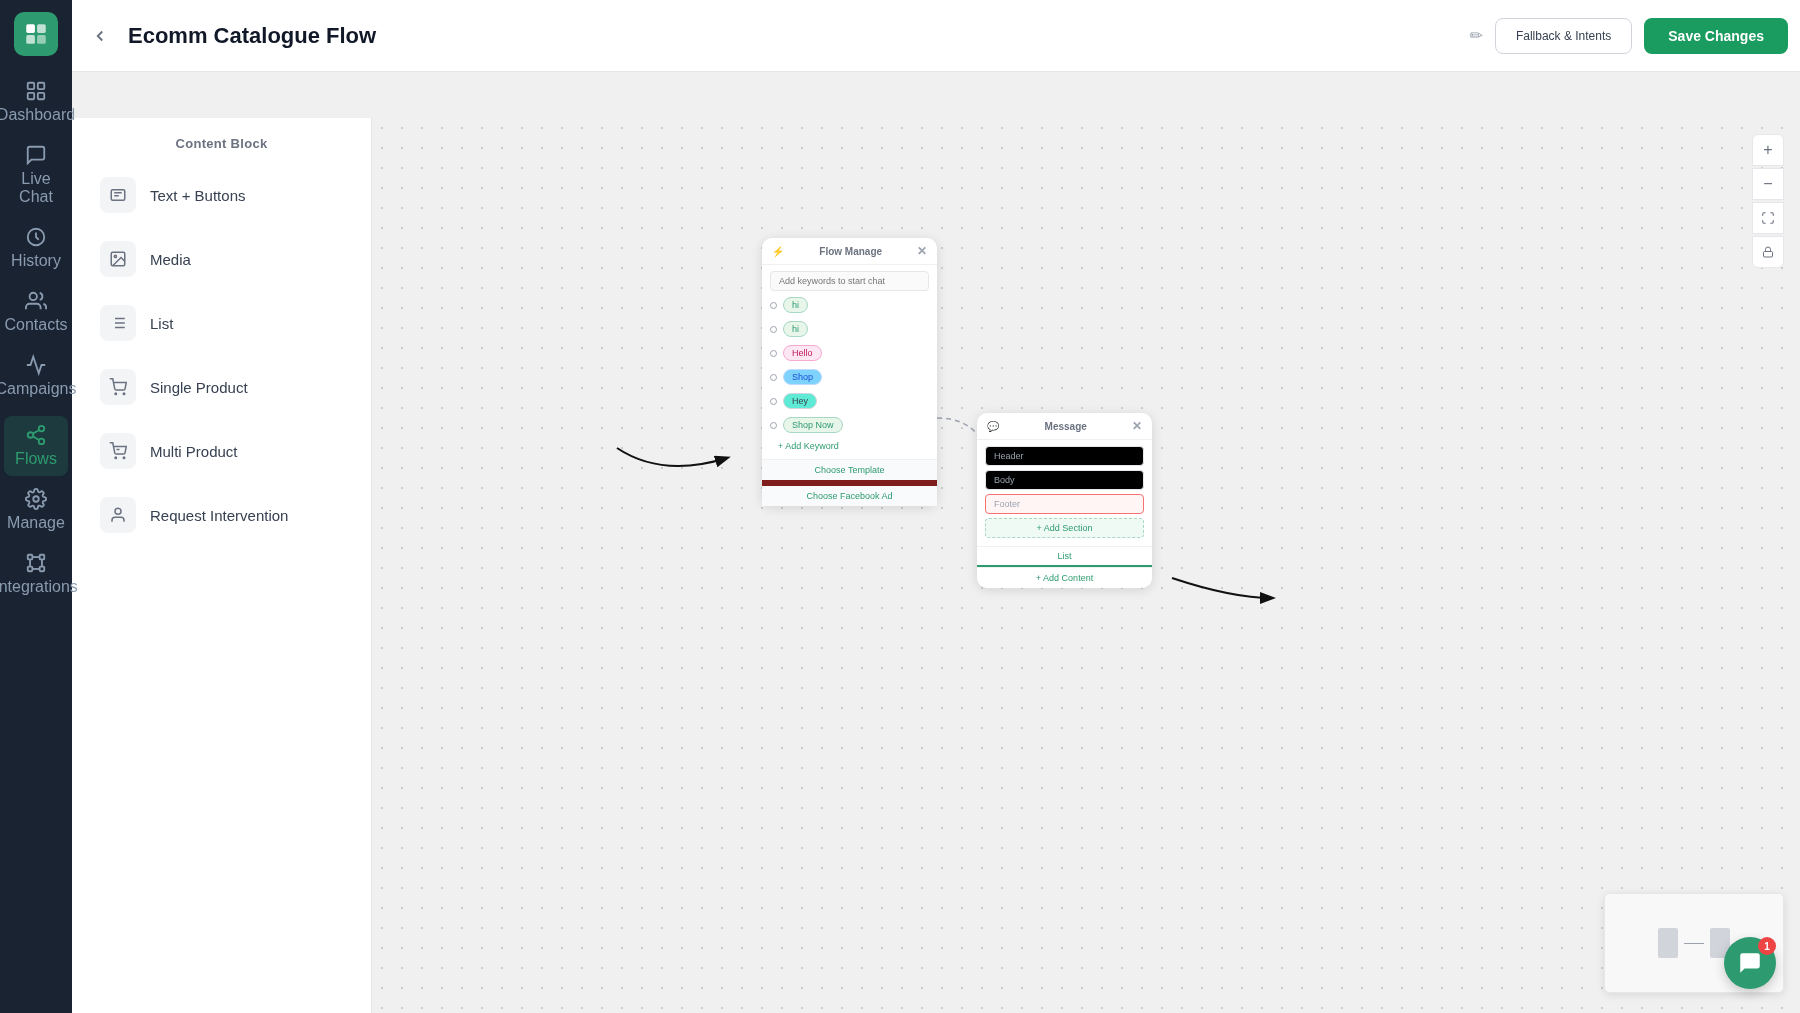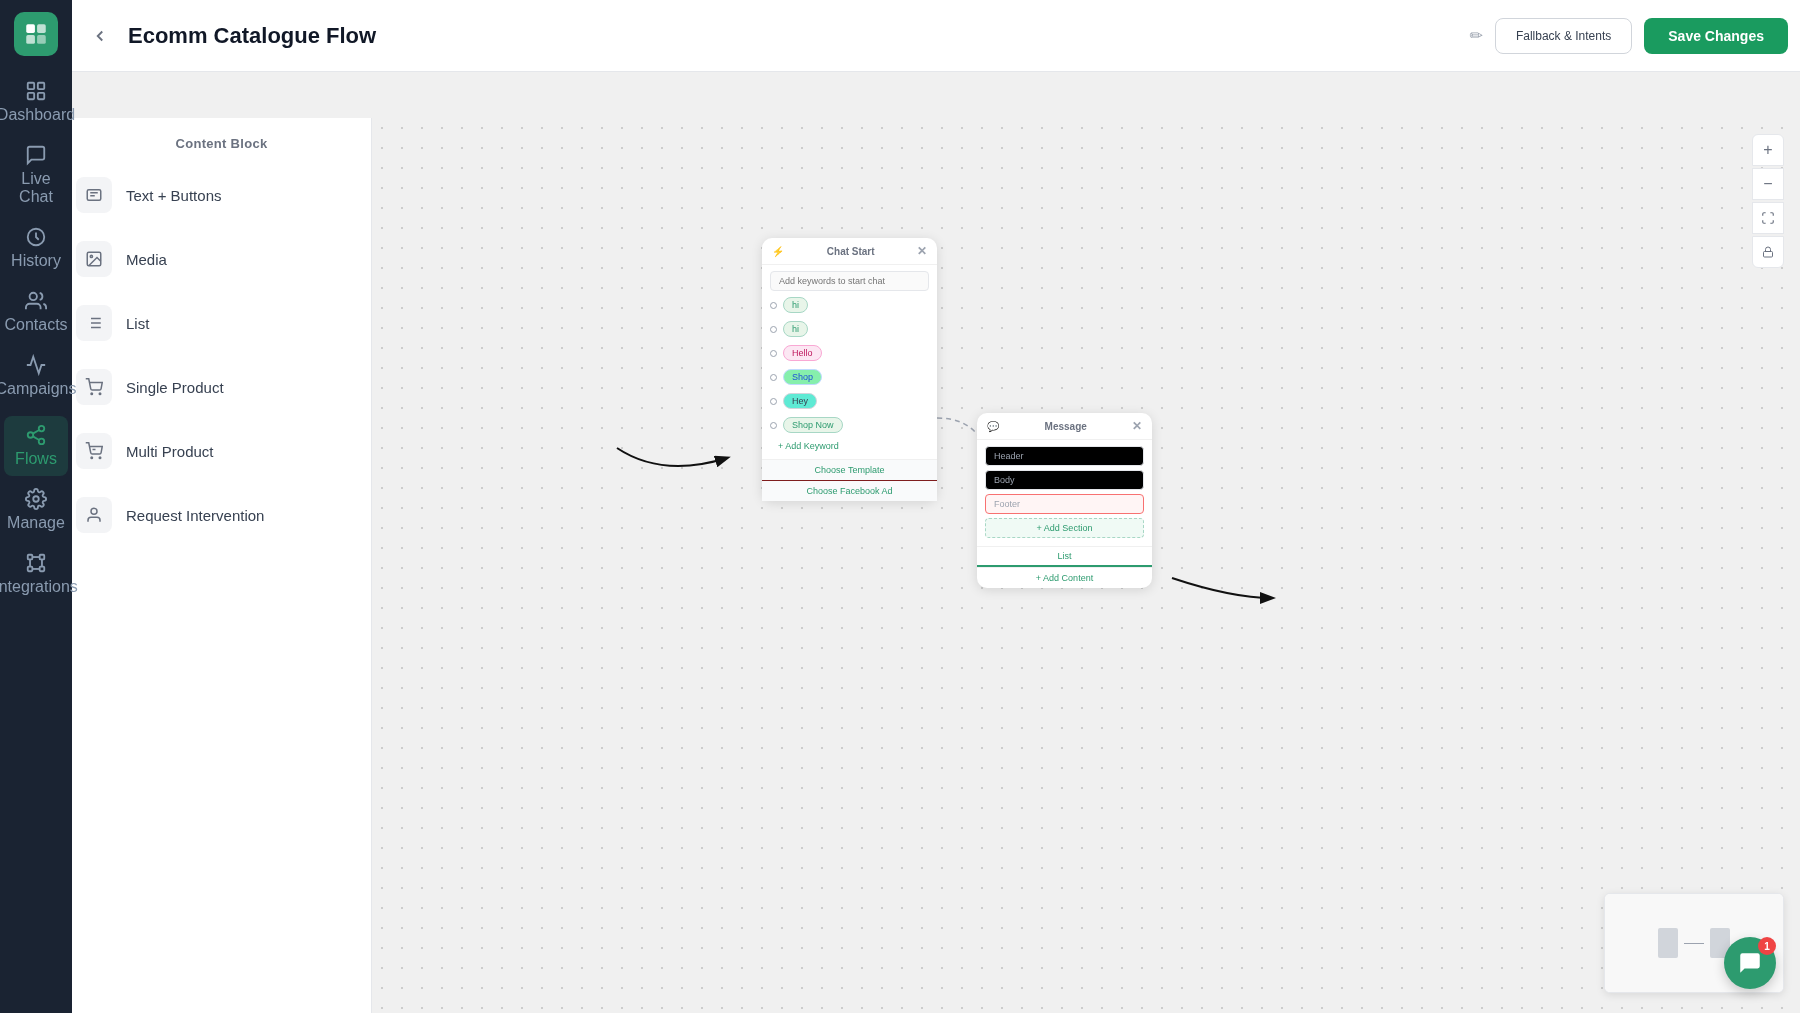--- a/index.html
+++ b/index.html
@@ -129,21 +129,21 @@
       font-weight: 600;
       color: #6b7280;
       padding: 18px 20px 12px;
       text-align: center;
       letter-spacing: 0.3px;
     }
     .panel-item {
       display: flex;
       align-items: center;
       gap: 14px;
-      padding: 14px 4px;
+      padding: 14px 28px;
       cursor: pointer;
       border-radius: 0;
       transition: background 0.15s;
     }
     .panel-item-icon {
       width: 36px; height: 36px;
       background: #f3f4f6;
       border-radius: 8px;
       display: flex; align-items: center; justify-content: center;
       flex-shrink: 0;
@@ -242,21 +242,21 @@
       padding: 2px 8px;
       font-size: 9px;
       font-weight: 500;
     }
     .flow-start-keyword-badge.pink {
       background: #fce7f3;
       color: #be185d;
       border-color: #f9a8d4;
     }
     .flow-start-keyword-badge.blue {
-      background: #86efac;
+      background: #7dd3fc;
       color: #1d4ed8;
       border-color: #bfdbfe;
     }
     .flow-start-keyword-badge.gray {
       background: #5eead4;
       color: #374151;
       border-color: #d1d5db;
     }
     .flow-start-add-keyword {
       color: #2d9b6f;
@@ -268,21 +268,21 @@
       background: #f9fafb;
       border-top: 1px solid #f0f0f0;
       padding: 5px 8px;
       color: #2d9b6f;
       font-size: 9px;
       text-align: center;
       cursor: pointer;
     }
     .flow-start-fb-ad {
       background: #f9fafb;
-      border-top: 1px solid #7f1d1d;
+      border-top: 6px solid #7f1d1d;
       padding: 5px 8px;
       color: #2d9b6f;
       font-size: 9px;
       text-align: center;
       cursor: pointer;
     }
 
     
     .message-node {
       left: 605px;
@@ -600,21 +600,21 @@
           </marker>
           <marker id="arrowhead2" markerWidth="8" markerHeight="6" refX="6" refY="3" orient="auto">
             <polygon points="0 0, 8 3, 0 6" fill="#111"></polygon>
           </marker>
         </defs>
       </svg>
 
       <div class="flow-node flow-start-node">
         <div class="flow-node-header">
           <span>⚡</span>
-          <span>Chat Start</span>
+          <span>Flow Manage</span>
           <span class="flow-node-close">✕</span>
         </div>
         <div class="flow-start-body">
           <input class="flow-start-input" readonly="" placeholder="Add keywords to start chat" style="">
 
           <div class="flow-start-keyword-row">
             <div class="flow-start-dot"></div>
             <span class="flow-start-keyword-badge">hi</span>
           </div>
           <div class="flow-start-keyword-row">

